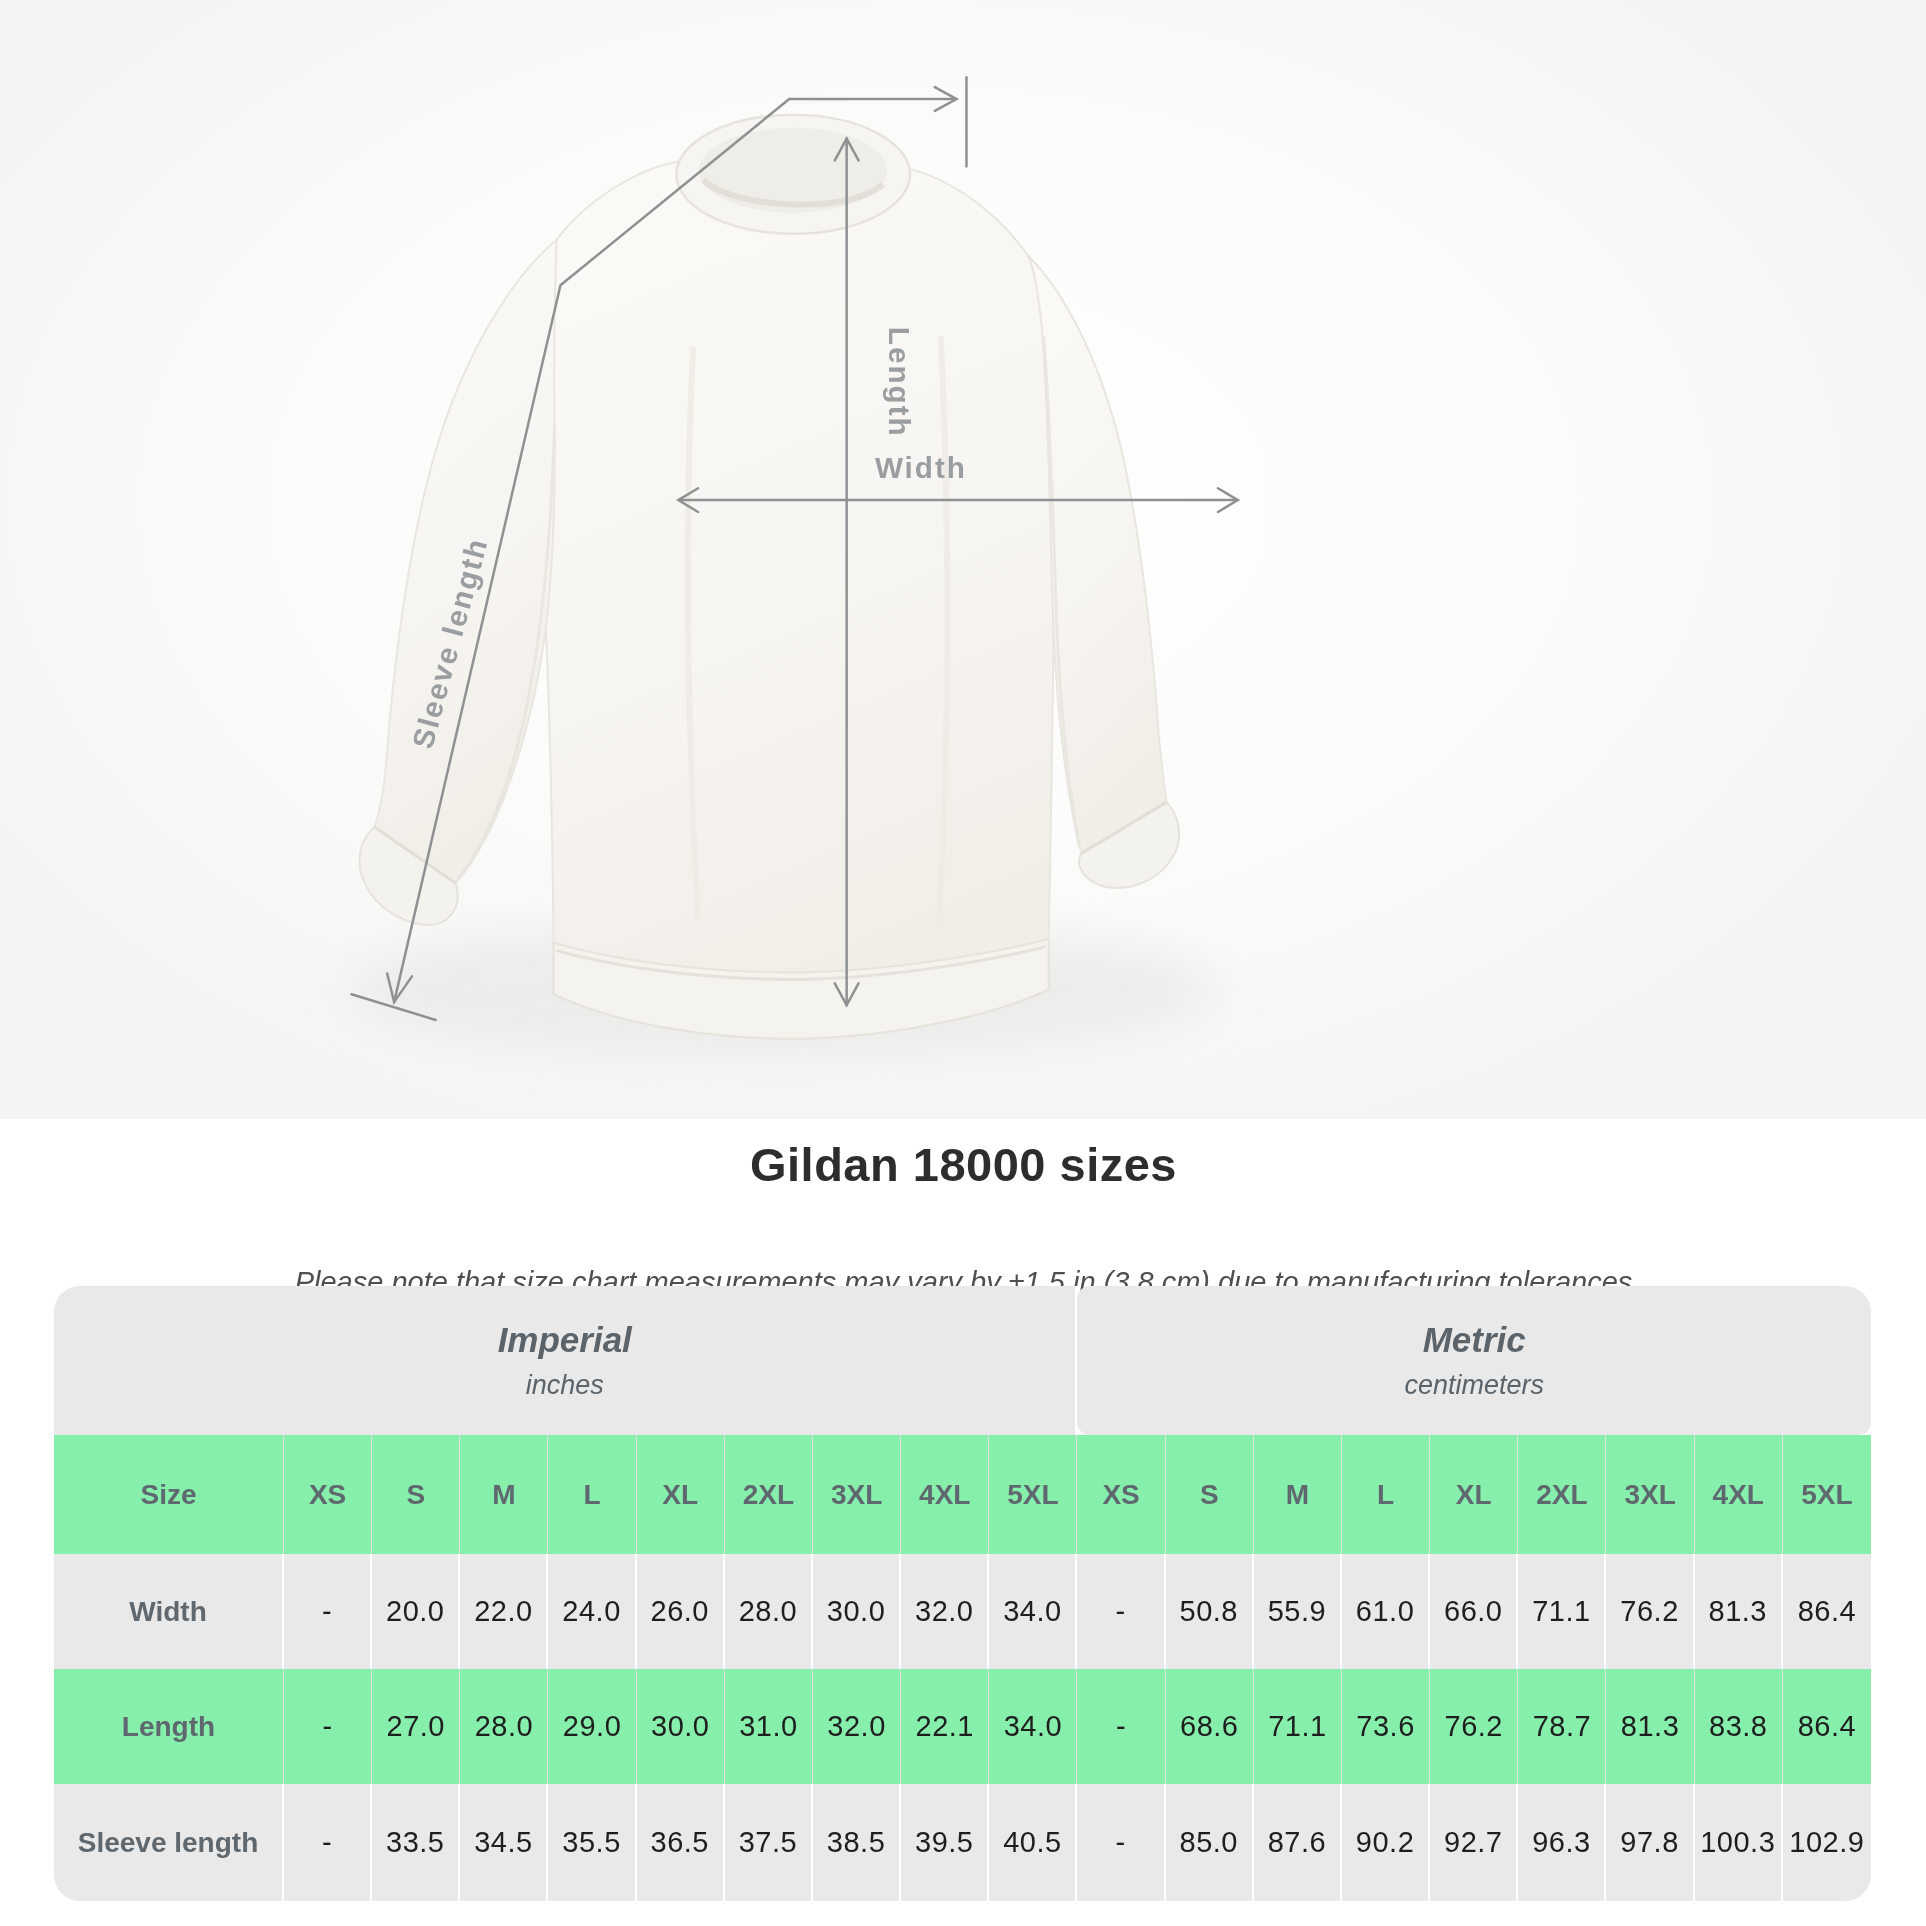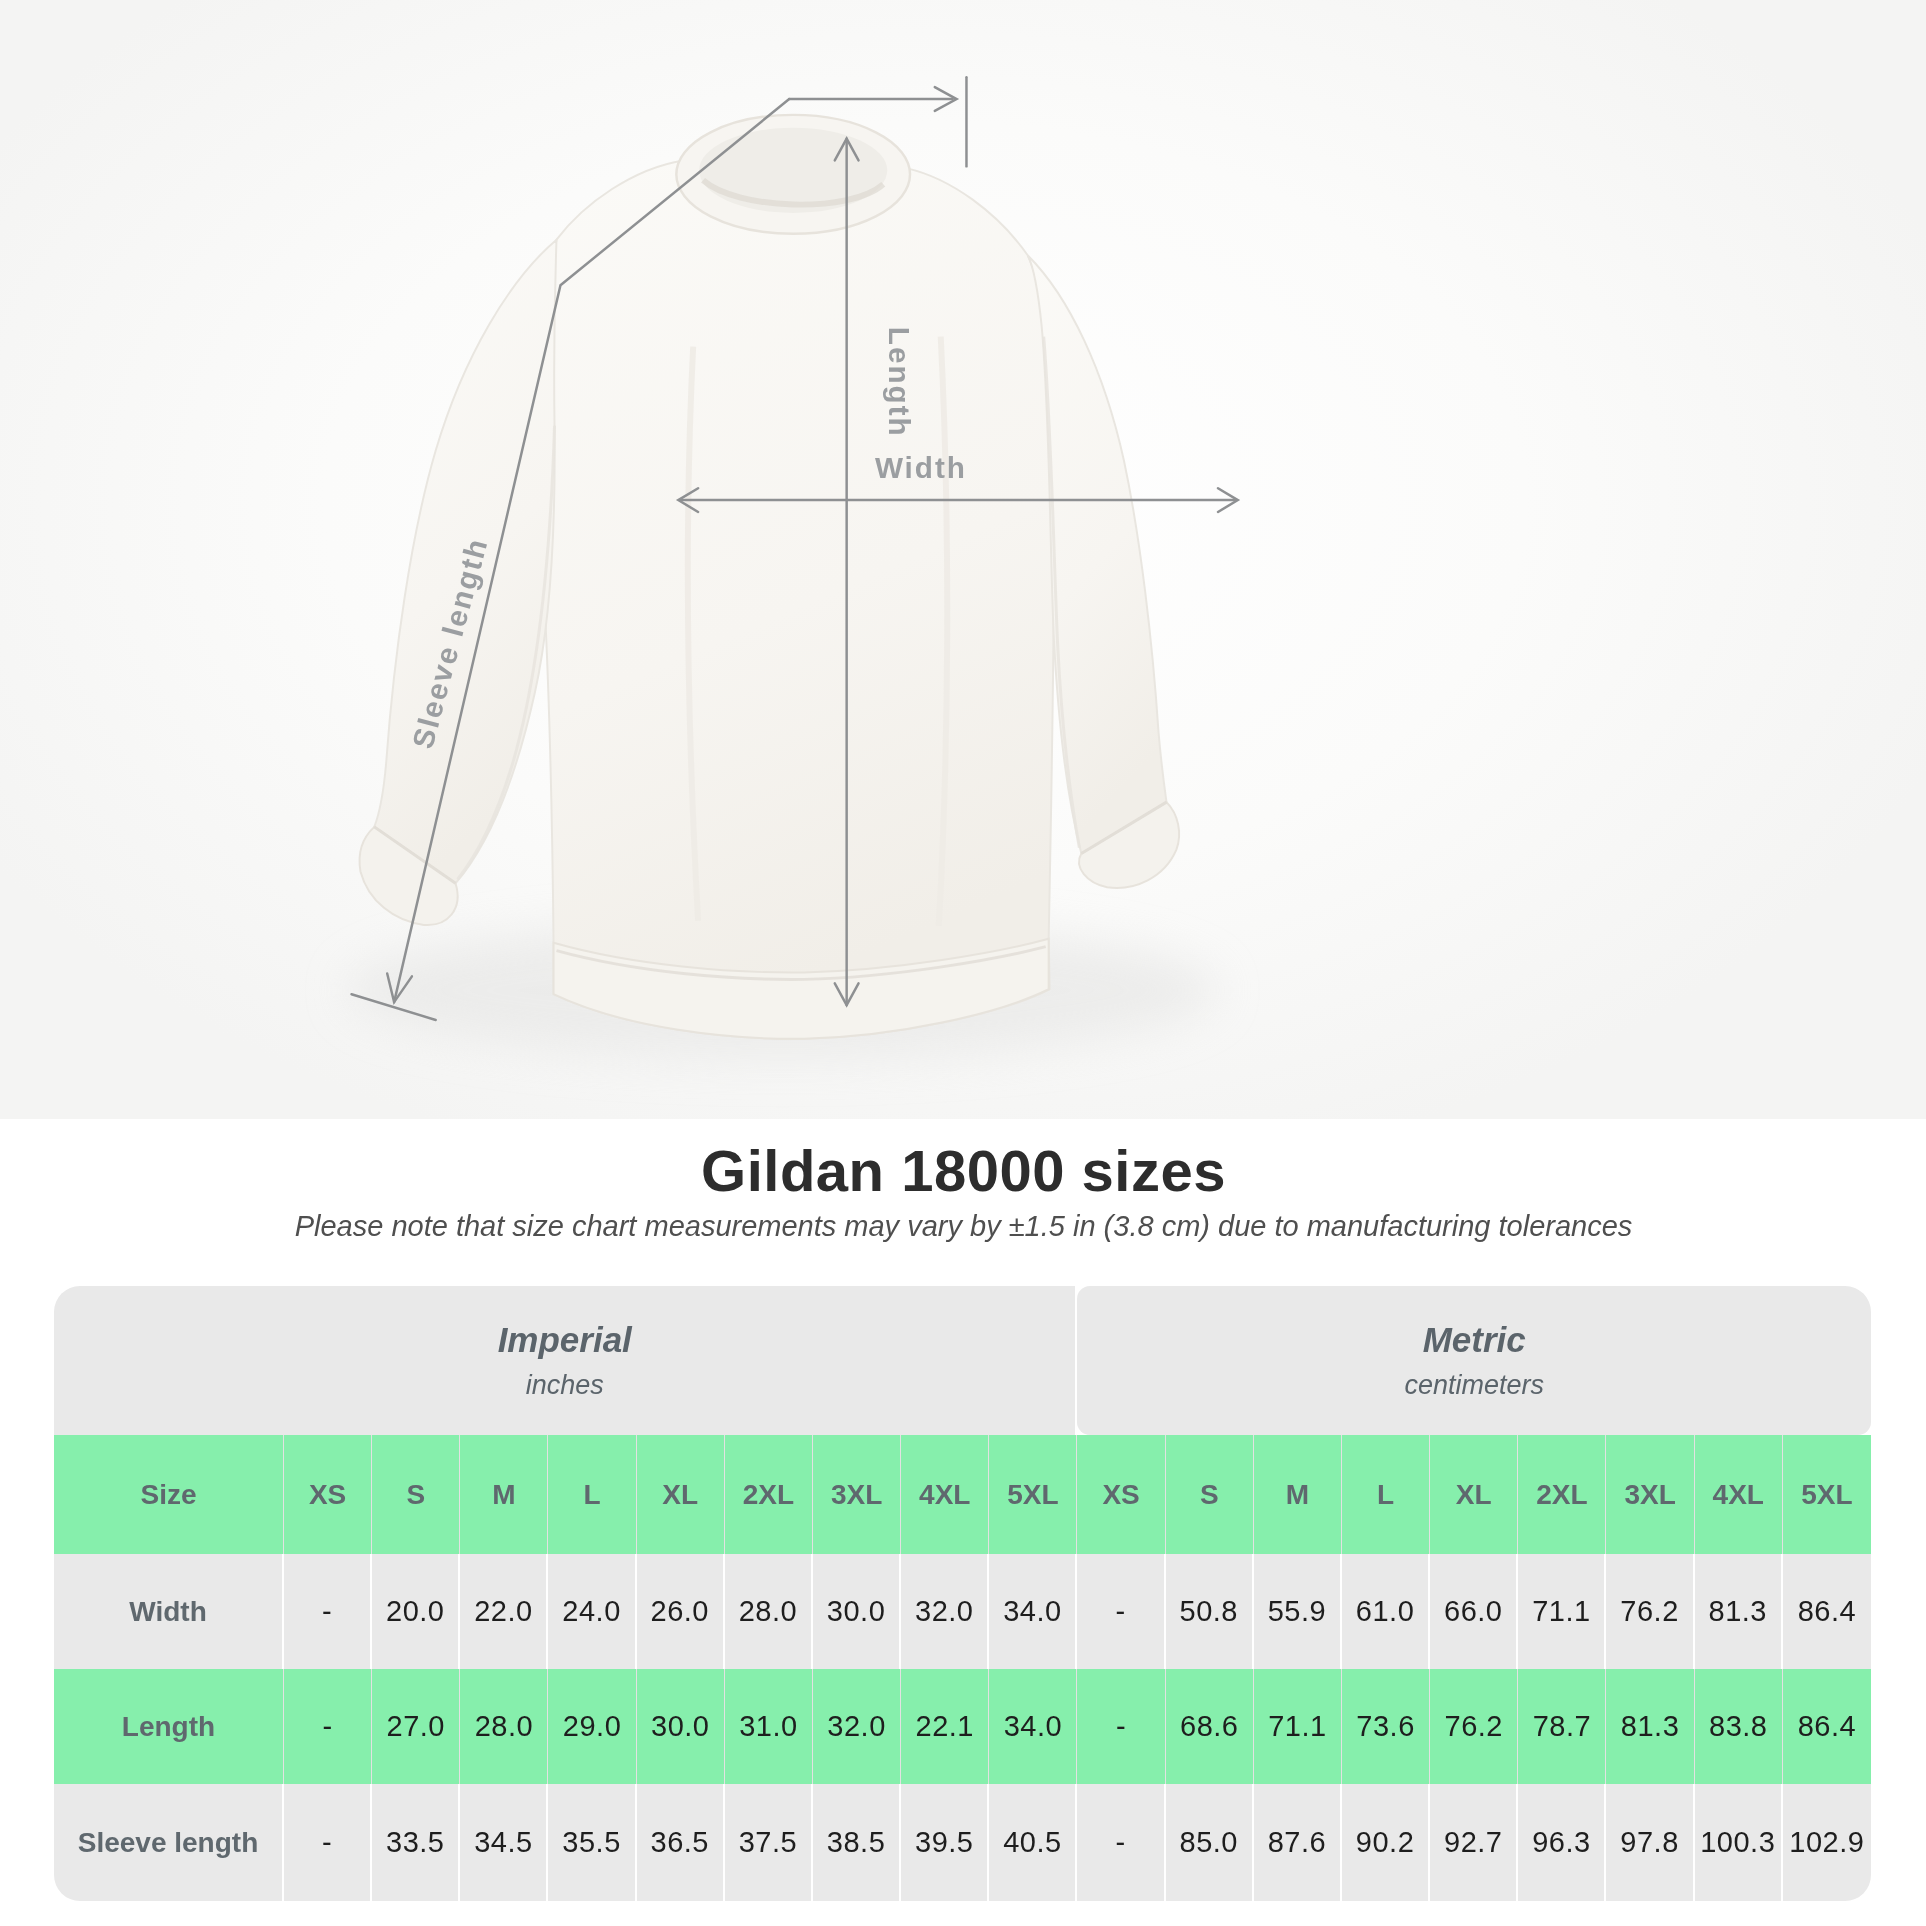--- a/index.html
+++ b/index.html
@@ -8,22 +8,22 @@
 
   
   .photo-area{position:absolute;left:0;top:0;width:1927px;height:1119px;
     background:radial-gradient(ellipse 1089px 693px at 48% 45%, #ffffff 0%, #fbfbfa 55%, #f4f4f3 100%);}
   .photo-area svg{position:absolute;left:0;top:0;}
   .measure-label{font-family:"Liberation Sans", sans-serif;font-weight:bold;font-size:30px;
     fill:#9b9ea1;letter-spacing:2px;}
 
   
   .title{position:absolute;left:0;top:1137px;width:100%;text-align:center;
-    font-size:58px;font-weight:bold;color:#2d2d2d;letter-spacing:0.5px;}
-  .subtitle{position:absolute;left:0;top:1210px;width:100%;text-align:center;
+    font-size:47px;font-weight:bold;color:#2d2d2d;letter-spacing:0.5px;}
+  .subtitle{position:absolute;left:0;top:1266px;width:100%;text-align:center;
     font-size:29px;font-style:italic;color:#4f4f4f;}
 
   
   .table-wrap{position:absolute;left:54px;top:1286px;width:1817px;border-radius:26px;overflow:hidden;}
   .size-grid{display:grid;grid-template-columns:230px repeat(18, 1fr);
     grid-template-rows:149px 119px 115px 115px 117px;width:100%;}
   .cell{display:flex;align-items:center;justify-content:center;}
   .cell.gray{background:#e9e9e9;border-right:2px solid #ffffff;}
   .cell.white{background:#86efac;border-right:1px solid #e2e2e2;}
   .cell.last{border-right:none;}

